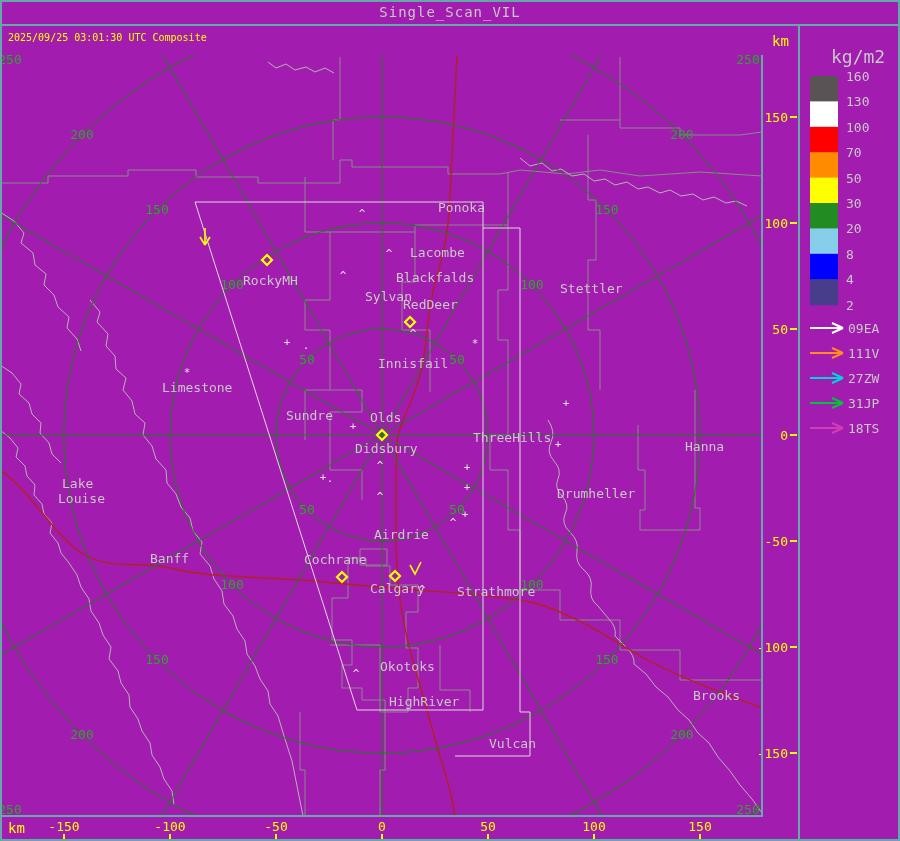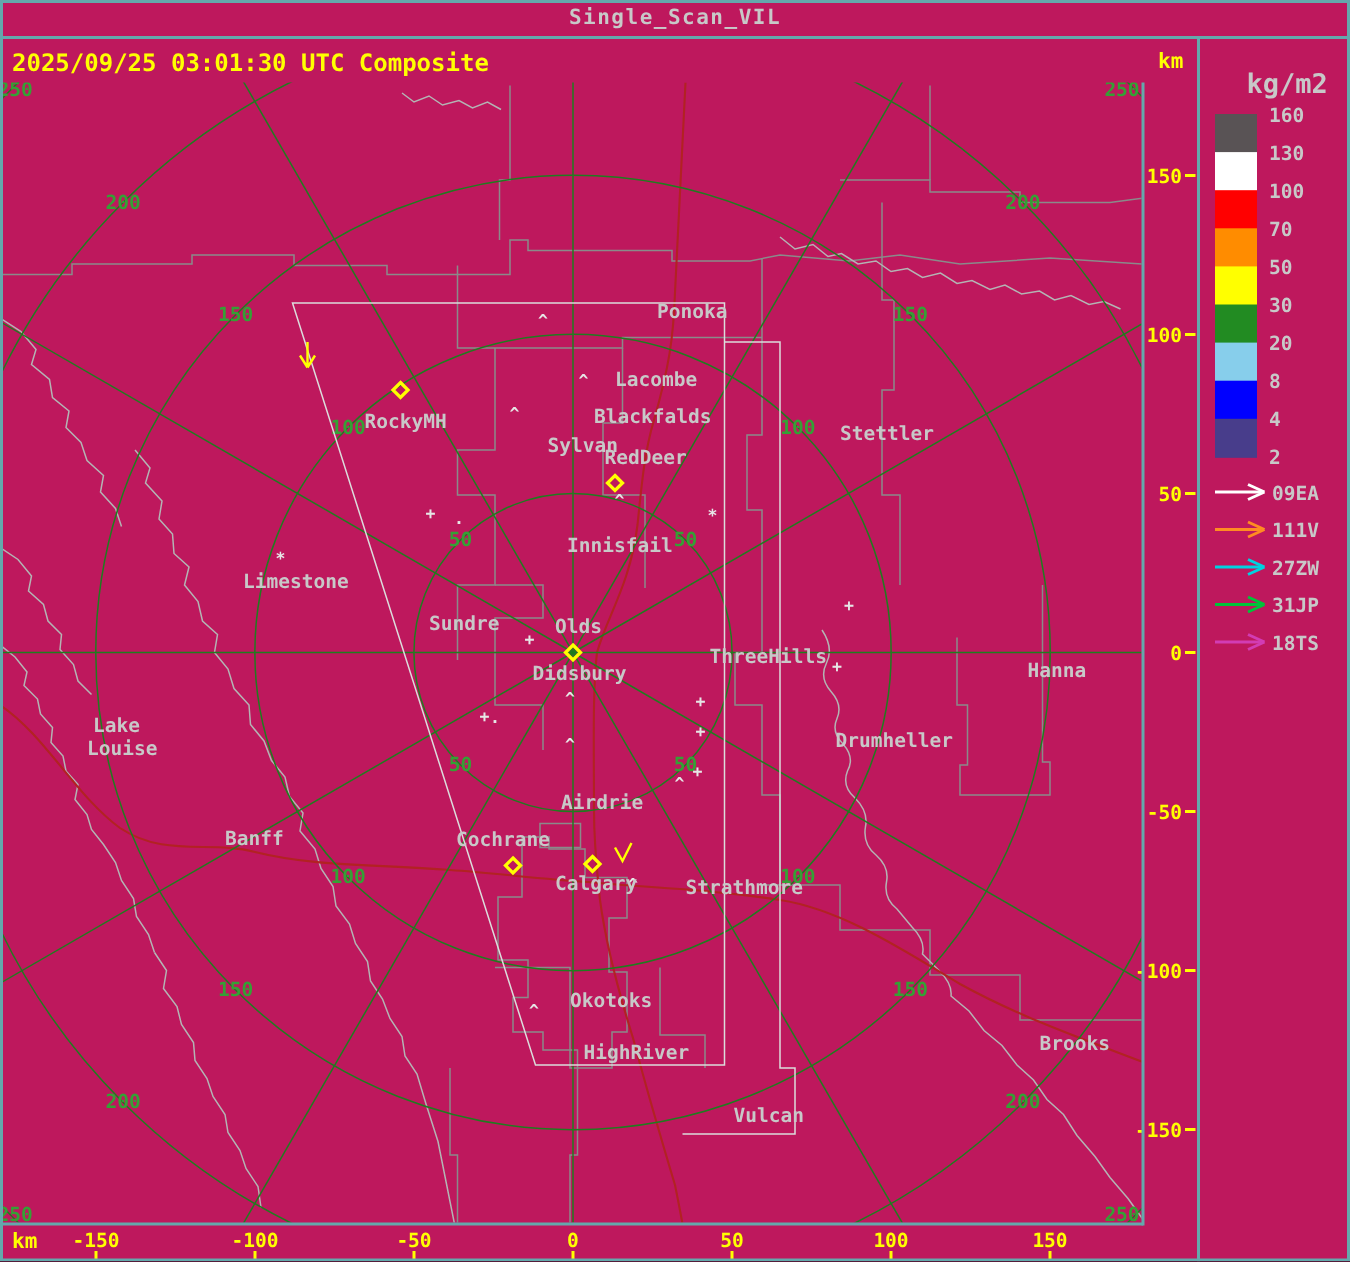--- a/index.html
+++ b/index.html
@@ -1,26 +1,26 @@
 <!DOCTYPE html>
 <html style="--teal: #64a8ac; --yellow: #ffff00;"><head>
 <meta charset="utf-8">
 <style>
   html,body{margin:0;padding:0;background:#000;}
-  #app{position:relative;width:900px;height:841px;background:#be185d;overflow:hidden;
-       font-family:"DejaVu Sans Mono", monospace;font-weight:bold;}
+  #app{position:relative;width:900px;height:841px;background:#a21caf;overflow:hidden;
+       font-family:"DejaVu Sans Mono", monospace;}
   .frame{position:absolute;left:0;top:0;width:896px;height:837px;
          border:2px solid var(--teal,#64a8ac);pointer-events:none;z-index:30;}
   .titlebar{position:absolute;left:0;top:0;width:900px;height:24px;text-align:center;
             color:#c8c8c8;font-size:14px;line-height:24px;letter-spacing:1px;z-index:5;}
   .hline-title{position:absolute;left:0;top:24px;width:900px;height:2px;background:var(--teal,#64a8ac);z-index:6;}
   .hline-plotbottom{position:absolute;left:0;top:815px;width:762px;height:2px;background:var(--teal,#64a8ac);z-index:6;}
   .vline-plotright{position:absolute;left:761px;top:55px;width:2px;height:762px;background:var(--teal,#64a8ac);z-index:6;}
   .vline-panel{position:absolute;left:798px;top:25px;width:2px;height:816px;background:var(--teal,#64a8ac);z-index:6;}
-  .timestamp{position:absolute;left:8px;top:32px;color:var(--yellow,#ffff00);font-size:16px;z-index:5;}
+  .timestamp{position:absolute;left:8px;top:32px;color:var(--yellow,#ffff00);font-size:10px;z-index:5;}
   .unit-top{position:absolute;left:772px;top:33px;color:var(--yellow,#ffff00);font-size:14px;z-index:5;}
   .unit-bottom{position:absolute;left:8px;top:820px;color:var(--yellow,#ffff00);font-size:14px;z-index:5;}
   .cb-unit{position:absolute;left:831px;top:46px;color:#c8c8c8;font-size:18px;z-index:5;}
   svg{position:absolute;left:0;top:0;z-index:4;}
   text{font-family:"DejaVu Sans Mono", monospace;}
 </style>
 </head>
 <body>
 
 <div id="app">

